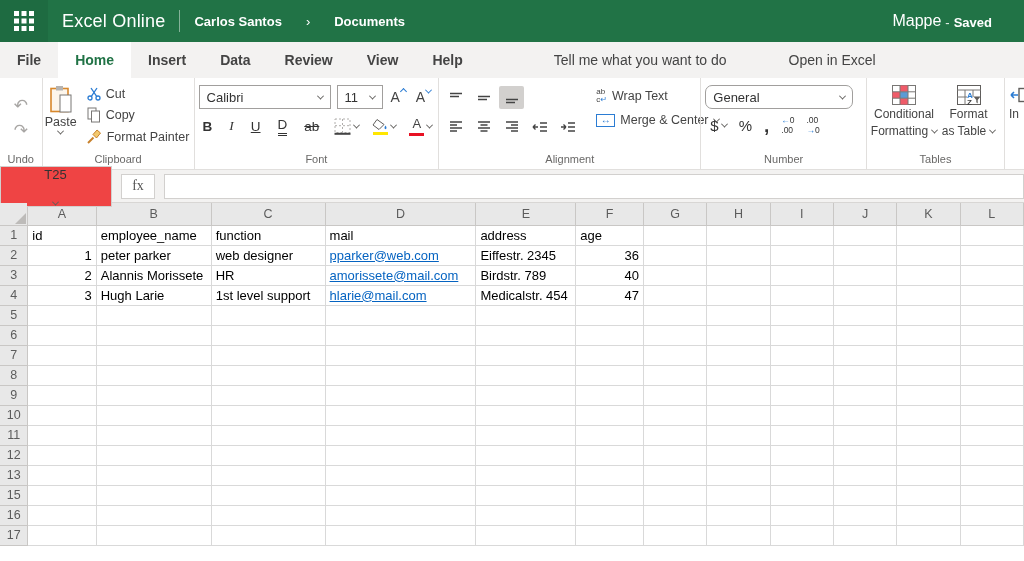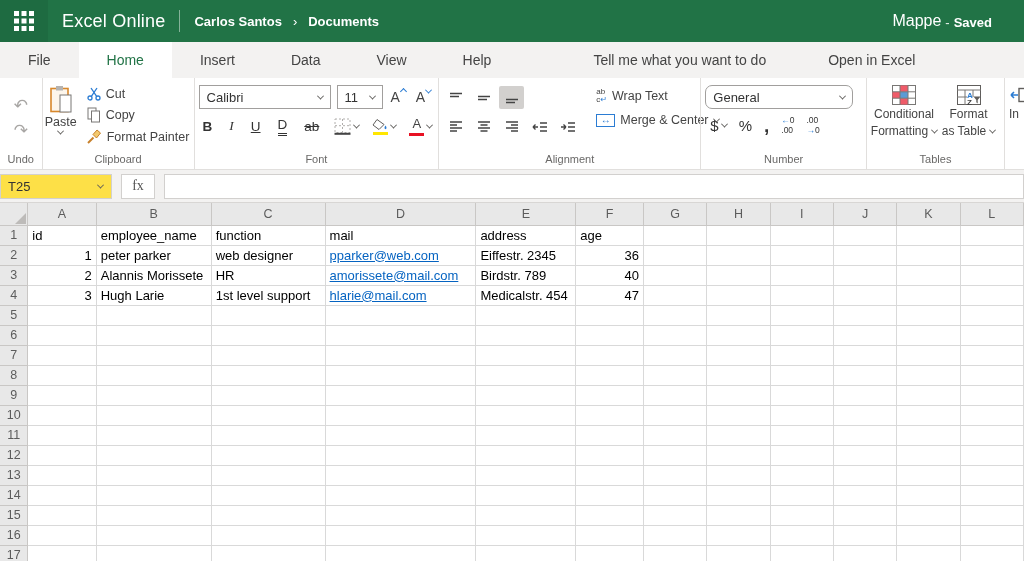--- a/index.html
+++ b/index.html
@@ -7,30 +7,30 @@
   .screen {
     position:relative; width:1024px; height:561px; overflow:hidden;
     font-family:"Liberation Sans", sans-serif; background:#fff; color:#333;
   }
 
   
   .topbar { height:42px; background:#217346; display:flex; align-items:center; color:#fff; }
   .waffle { width:48px; height:42px; display:flex; align-items:center; justify-content:center; cursor:pointer; background:#1e6b41; }
   .app-name { font-size:18px; margin-left:14px; letter-spacing:.2px; }
   .tb-divider { width:1px; height:22px; background:rgba(255,255,255,.45); margin:0 14px; }
-  .breadcrumb { font-size:13px; font-weight:700; display:flex; gap:11px; align-items:center; }
+  .breadcrumb { font-size:13px; font-weight:700; display:flex; gap:24px; align-items:center; }
   .bc-sep { font-weight:400; font-size:13px; }
   .tb-right { margin-left:auto; display:flex; align-items:flex-end; padding-right:32px; gap:4px; }
   .wb-name { font-size:16px; }
   .wb-dash { font-size:13px; opacity:.9; }
   .save-status { font-size:13px; font-weight:700; }
 
   
   .menubar { height:36px; background:#f3f2f1; display:flex; align-items:stretch; font-size:14px; color:#444; }
-  .mtab { display:flex; align-items:center; padding:0 28px; cursor:pointer; }
+  .mtab { display:flex; align-items:center; padding:0 17px; cursor:pointer;font-weight:bold; }
   .mtab.active { background:#fff; color:#217346; }
   .tellme { display:flex; align-items:center; margin-left:64px; padding:0 10px; cursor:pointer; color:#444; }
   .openx { display:flex; align-items:center; margin-left:42px; padding:0 10px; cursor:pointer; color:#444; }
 
   
   .ribbon { height:92px; background:#fff; display:flex; border-bottom:1px solid #e1dfdd; }
   .rgroup { display:flex; flex-direction:column; padding:5px 4px 0 4px; }
   .rgroup + .rgroup { border-left:1px solid #e1dfdd; }
   .rc { flex:1; display:flex; }
   .rlabel { text-align:center; font-size:11px; color:#696867; padding:1px 0 4px; white-space:nowrap; }
@@ -88,21 +88,21 @@
 
   .g-tables { width:138px; }
   .big-btn { display:flex; flex-direction:column; align-items:center; background:none; border:none; cursor:pointer; font-family:inherit; font-size:12px; color:#444; width:66px; line-height:1.25; padding-top:2px; gap:2px; }
   .big-btn .lbl2 { display:flex; align-items:center; gap:4px; }
 
   .g-partial { flex:1; min-width:20px; overflow:hidden; }
   .partial-inner { display:flex; flex-direction:column; gap:4px; padding-top:4px; font-size:12px; color:#444; white-space:nowrap; }
 
   
   .formulabar { height:33px; background:#f3f2f1; display:flex; align-items:center; border-bottom:1px solid #d8d6d4; }
-  .namebox { width:112px; height:25px; background:#fde047; border:1px solid #d2d0ce; display:flex; align-items:center; justify-content:space-between; padding:0 8px 0 7px; font-size:13px; color:#333; cursor:pointer; }
+  .namebox { width:112px; height:41px; background:#ef4444; border:1px solid #d2d0ce; display:flex; align-items:center; justify-content:space-between; padding:0 8px 0 7px; font-size:13px; color:#333; cursor:pointer;flex-direction:column; }
   .fxbtn { width:34px; height:25px; background:#fff; border:1px solid #d2d0ce; margin-left:9px; display:flex; align-items:center; justify-content:center; font-family:"Liberation Serif", serif; font-size:14px; color:#555; cursor:pointer; }
   .formula-input { flex:1; height:25px; background:#fff; border:1px solid #d2d0ce; margin-left:9px; font-size:13px; padding:0 6px; line-height:23px; }
 
   
   .gridwrap { height:358px; overflow:hidden; background:#fff; }
   table.sheet { border-collapse:collapse; table-layout:fixed; }
   .sheet th, .sheet td { border-right:1px solid #d9d9d9; border-bottom:1px solid #d9d9d9; overflow:hidden; white-space:nowrap; }
   .sheet th { background:#e8e8e8; border-right:1px solid #c9c7c5; border-bottom:1px solid #c9c7c5; color:#5c5c5c; font-weight:400; font-size:12.5px; }
   .sheet thead th { height:22px; }
   .sheet tbody th { height:20px; }
@@ -145,20 +145,21 @@
       <span class="wb-dash">-</span>
       <span class="save-status">Saved</span>
     </div>
   </header>
 
   <nav class="menubar">
     <span class="mtab">File</span>
     <span class="mtab active">Home</span>
     <span class="mtab">Insert</span>
     <span class="mtab">Data</span>
+    <span class="mtab">Review</span>
     <span class="mtab">View</span>
     <span class="mtab">Help</span>
     <span class="tellme">Tell me what you want to do</span>
     <span class="openx">Open in Excel</span>
   </nav>
 
   <div class="ribbon">
 
     <div class="rgroup g-undo">
       <div class="rc undo-stack">
@@ -649,35 +650,20 @@
             <td></td>
             <td></td>
             <td></td>
             <td></td>
             <td></td>
             <td></td>
             <td></td>
             <td></td>
           </tr>
           <tr>
-            <th>14</th>
-            <td></td>
-            <td></td>
-            <td></td>
-            <td></td>
-            <td></td>
-            <td></td>
-            <td></td>
-            <td></td>
-            <td></td>
-            <td></td>
-            <td></td>
-            <td></td>
-          </tr>
-          <tr>
             <th>15</th>
             <td></td>
             <td></td>
             <td></td>
             <td></td>
             <td></td>
             <td></td>
             <td></td>
             <td></td>
             <td></td>

